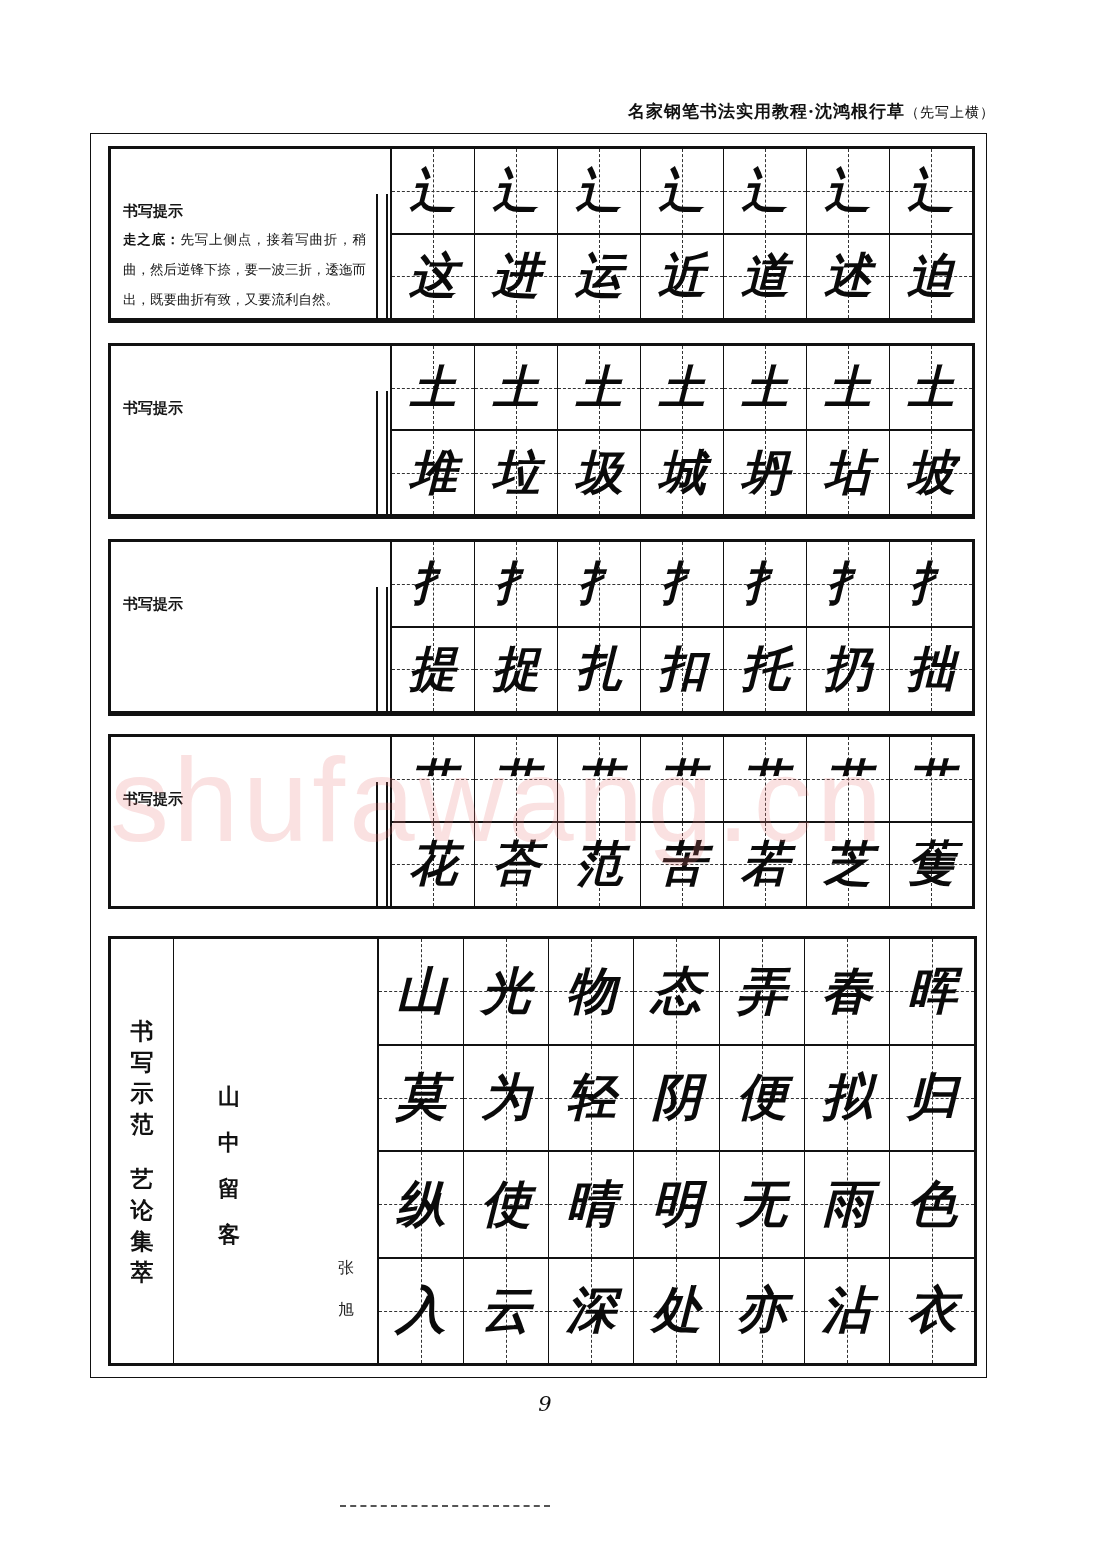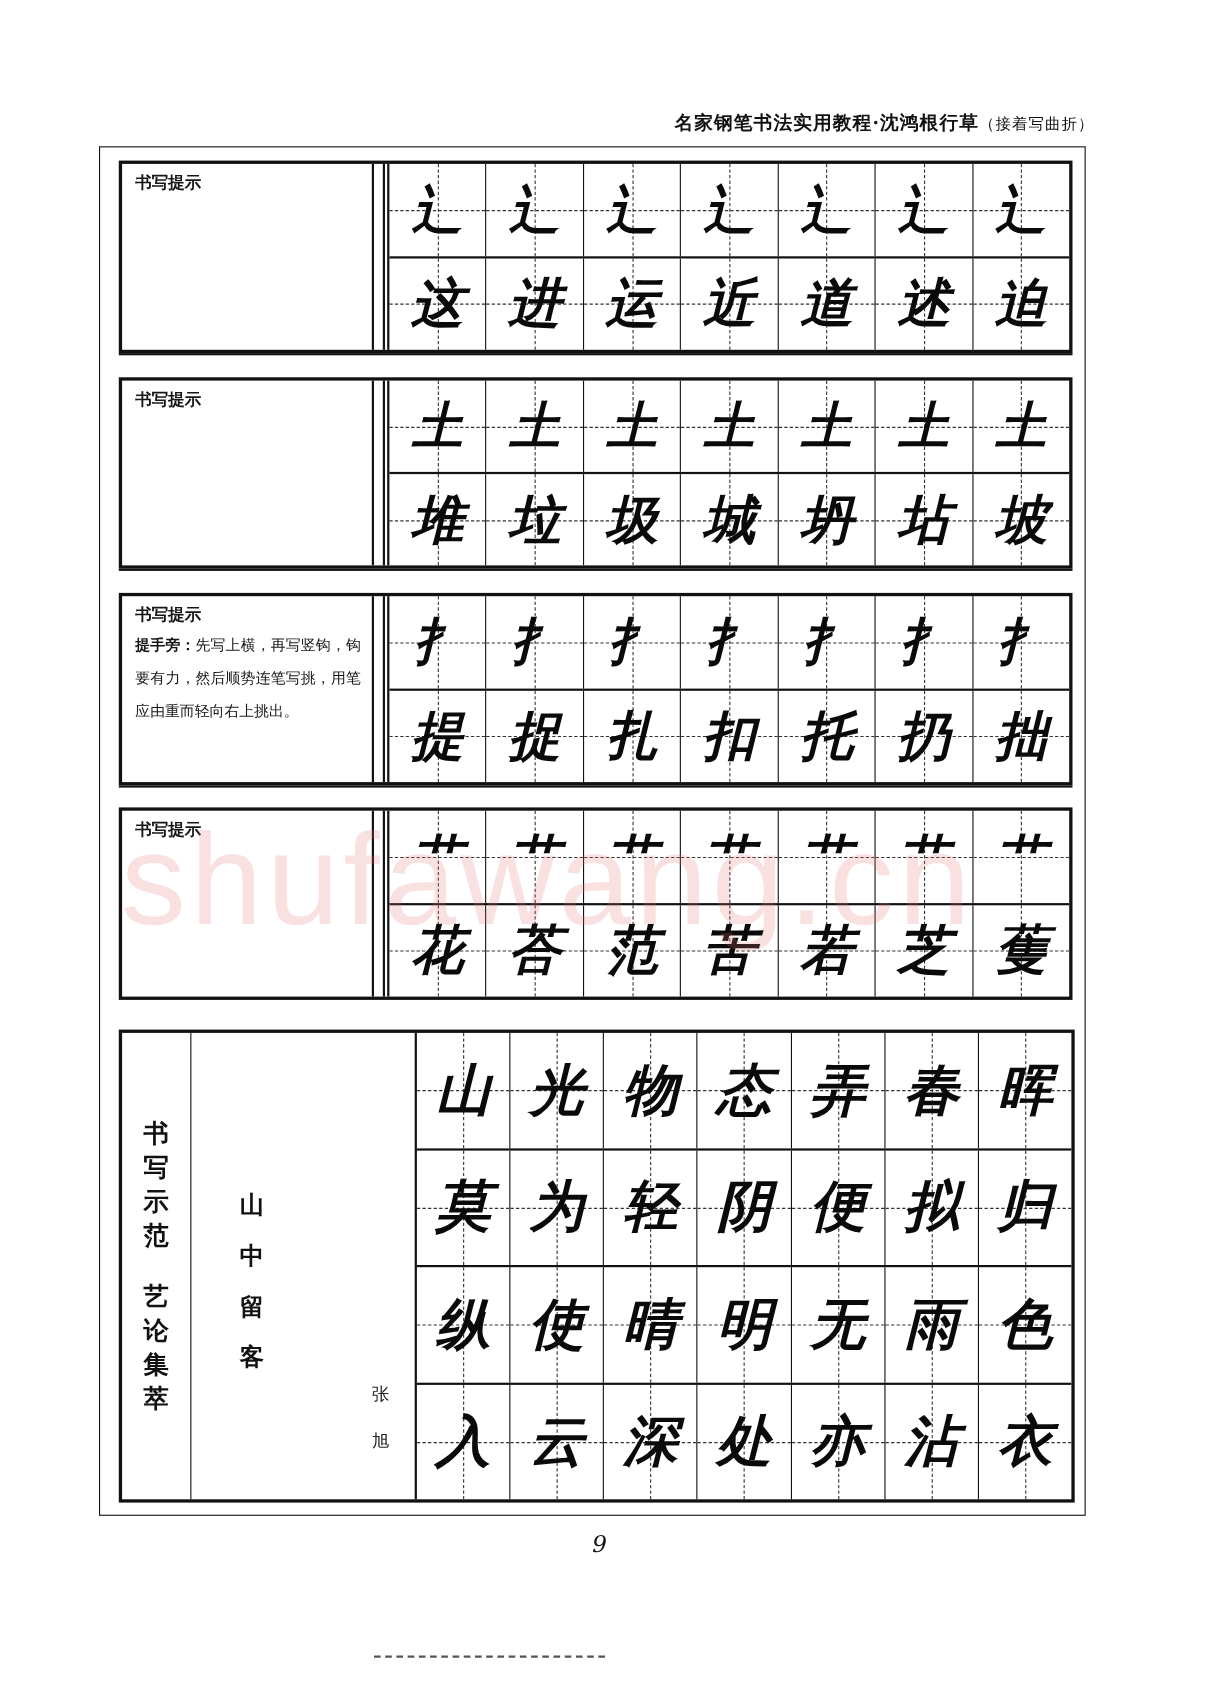--- a/index.html
+++ b/index.html
@@ -16,23 +16,23 @@
     position: absolute; left: 90px; top: 133px; width: 897px; height: 1245px;
     border: 1.5px solid #111; box-sizing: border-box;
   }
 
   
   .section {
     position: absolute; left: 108px; width: 867px; box-sizing: border-box;
     border: 3px solid #111; display: flex; background: #fff;
   }
   .tip-panel {
-    width: 229px; box-sizing: border-box; padding: 6px 10px 6px 12px;
+    width: 267px; box-sizing: border-box; padding: 6px 10px 6px 12px;
     border-right: 2px solid #111; position: relative;
-    font-family: "DejaVu Sans", sans-serif; font-size: 13.5px; line-height: 30px; color: #151515;
+    font-family: "DejaVu Sans", sans-serif; font-size: 13.5px; line-height: 30px; color: #151515; margin-top: 45px;
   }
   .tip-panel::after {
     content: ""; position: absolute; right: -12px; top: 0; bottom: 0; width: 8px;
     border-right: 2px solid #111;
   }
   .tip-title { font-weight: bold; font-size: 15px; line-height: 22px; margin-bottom: 2px; }
   .tip-term { font-weight: bold; }
   .tip-body { text-align: justify; }
 
   .grid-area { margin-left: 12px; flex: 1; display: flex; flex-direction: column; border-left: 2px solid #111; }
@@ -93,28 +93,29 @@
 
   .scan-marks {
     position: absolute; left: 340px; top: 1505px; width: 210px; height: 3px;
     border-top: 2px dashed #555;
   }
 </style>
 </head>
 <body>
 
 <div class="running-header">
-  <span>名家钢笔书法实用教程·沈鸿根行草</span><span class="sub">（接着写曲折）</span>
+  <span>名家钢笔书法实用教程·沈鸿根行草</span><span class="sub">（先写上横）</span>
 </div>
 
 <div class="outer-frame"></div>
 
 <div class="section" style="top:146px; height:175px;">
   <div class="tip-panel">
     <div class="tip-title">书写提示</div>
+    <div class="tip-body"><span class="tip-term">走之底：</span><span>先写上侧点，接着写曲折，稍曲，然后逆锋下捺，要一波三折，逶迤而出，既要曲折有致，又要流利自然。</span></div>
   </div>
   <div class="grid-area">
     <div class="grid-row">
       <div class="cell radical">
           <span>辶</span>
         </div>
       <div class="cell radical">
           <span>辶</span>
         </div>
       <div class="cell radical">
@@ -209,21 +210,20 @@
       <div class="cell">
           <span>坡</span>
         </div>
     </div>
   </div>
 </div>
 
 <div class="section" style="top:539px; height:175px;">
   <div class="tip-panel">
     <div class="tip-title">书写提示</div>
-    <div class="tip-body"><span class="tip-term">提手旁：</span><span>先写上横，再写竖钩，钩要有力，然后顺势连笔写挑，用笔应由重而轻向右上挑出。</span></div>
   </div>
   <div class="grid-area">
     <div class="grid-row">
       <div class="cell radical">
           <span>扌</span>
         </div>
       <div class="cell radical">
           <span>扌</span>
         </div>
       <div class="cell radical">

